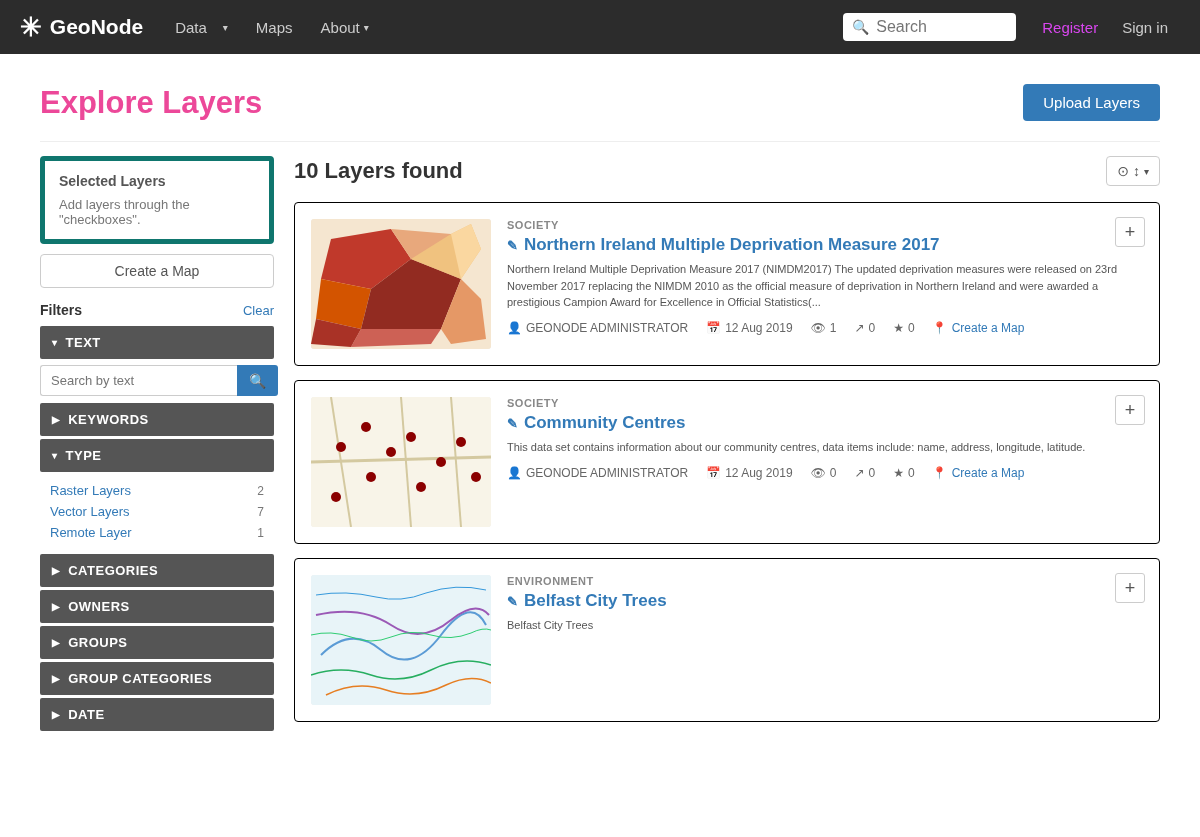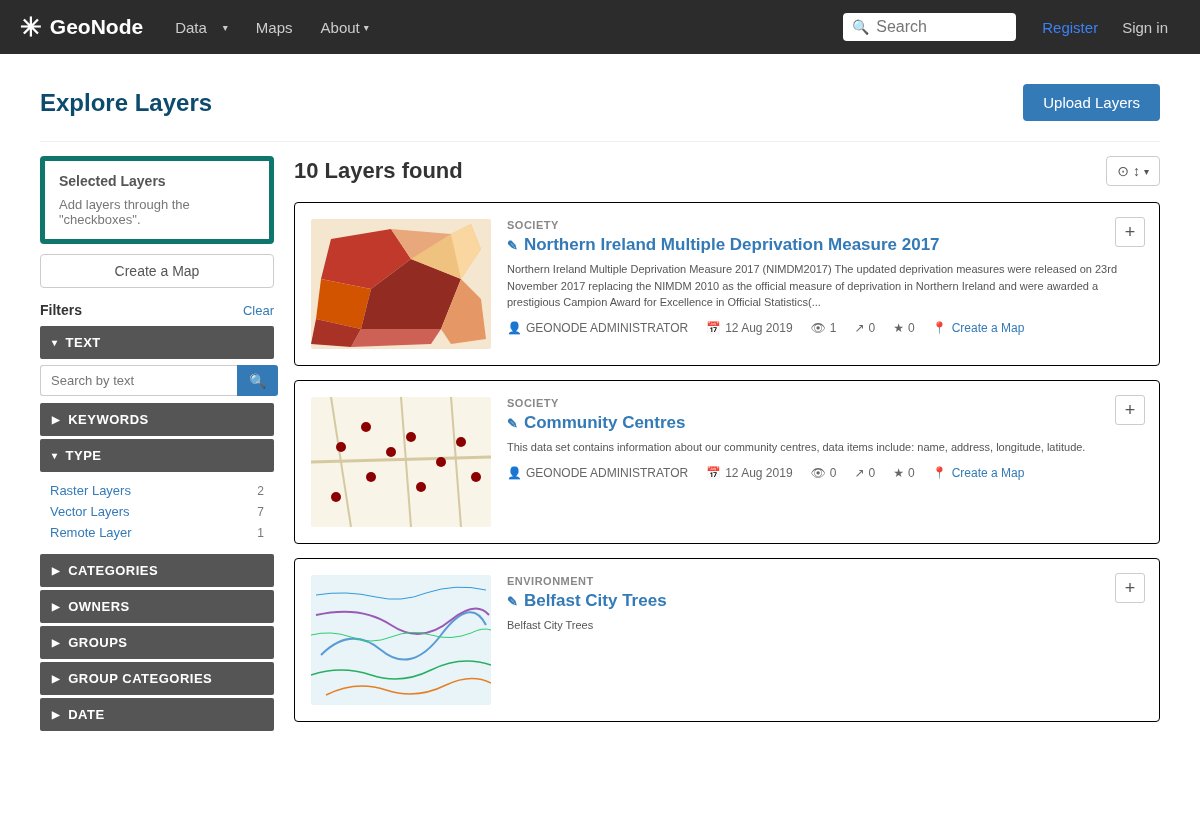--- a/index.html
+++ b/index.html
@@ -13,23 +13,23 @@
     }
 
     
     .page-header {
       display: flex;
       align-items: center;
       justify-content: space-between;
       margin-bottom: 20px;
     }
     .page-title {
-      font-size: 24px;
-      font-weight: bold;
-      color: #0c4a6e;
+      font-size: 31px;
+      font-weight: bold;
+      color: #ec4899;
     }
     .upload-btn {
       background: #337ab7;
       color: #fff;
       border: none;
       padding: 10px 20px;
       font-size: 15px;
       border-radius: 4px;
       cursor: pointer;
     }
@@ -291,21 +291,21 @@
     </div>
     <div style="color:#ccc;padding:0 14px;height:54px;display:flex;align-items:center;gap:4px;cursor:pointer;font-size:15px;">
       <span>About</span>
       <span style="font-size:10px;">▾</span>
     </div>
     <div style="flex:1;"></div>
     <div style="display:flex;align-items:center;background:#fff;border-radius:4px;padding:5px 10px;gap:6px;margin-right:14px;">
       <span style="color:#888;font-size:14px;">🔍</span>
       <input style="border: none; outline: none; font-size: 16px; width: 130px;" placeholder="Search">
     </div>
-    <div style="color:#3b82f6;padding:0 12px;font-size:15px;cursor:pointer;">
+    <div style="color:#d946ef;padding:0 12px;font-size:15px;cursor:pointer;">
       <span>Register</span>
     </div>
     <div style="color:#ccc;padding:0 12px;font-size:15px;cursor:pointer;">
       <span>Sign in</span>
     </div>
   </div>
 </nav>
 
 <div class="page-content">
   <div class="page-header">

